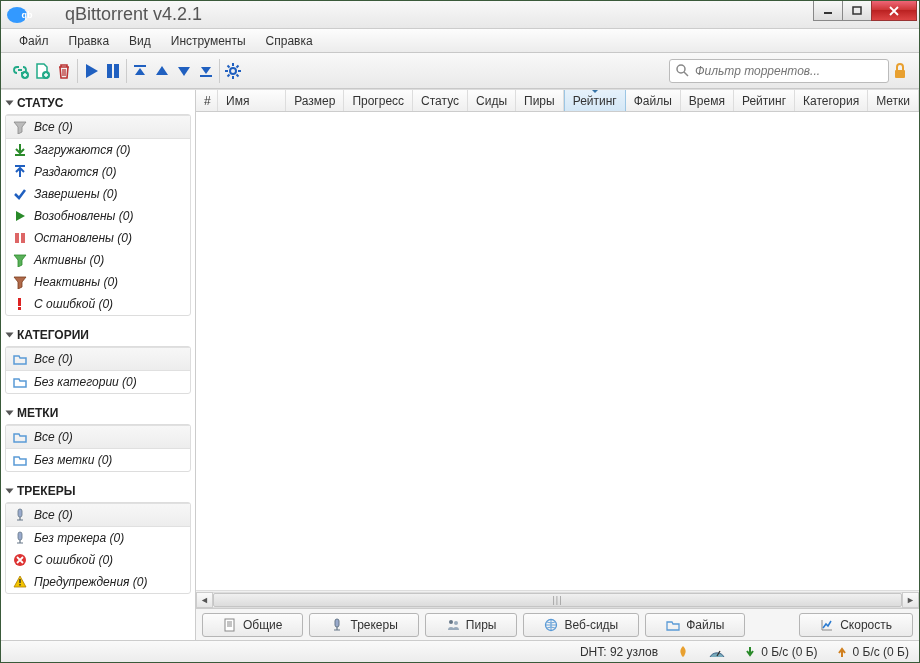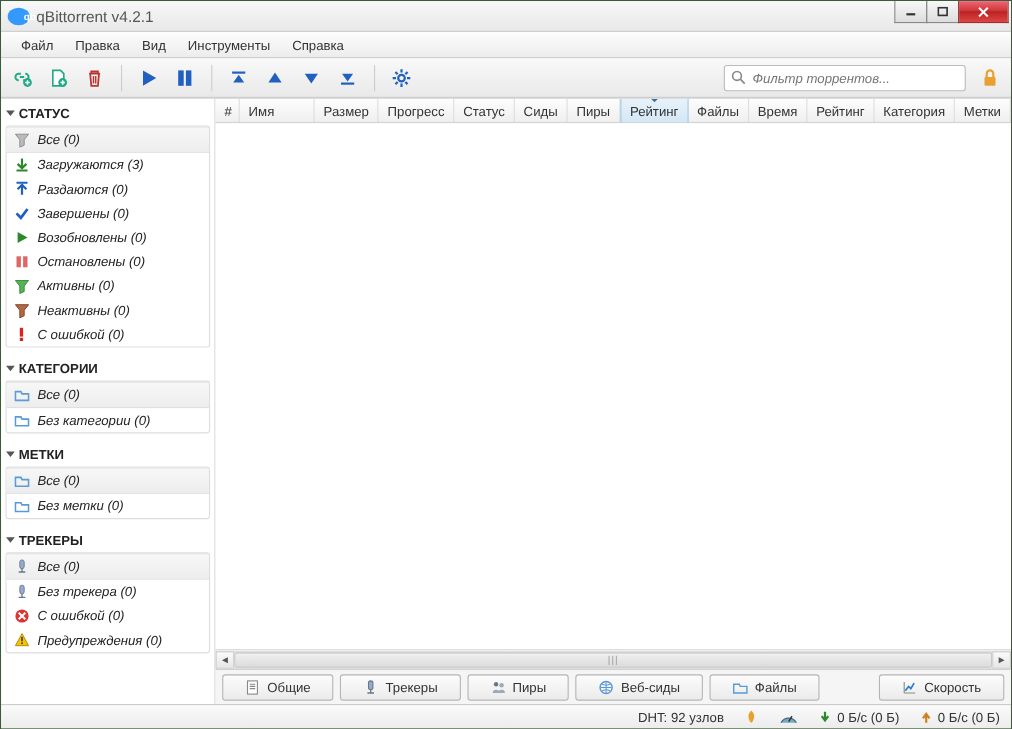--- a/index.html
+++ b/index.html
@@ -1,28 +1,28 @@
 <!DOCTYPE html>
 <html><head>
 <meta charset="utf-8">
 <style>
 * { box-sizing: border-box; margin: 0; padding: 0; font-family: "Segoe UI", Tahoma, sans-serif; font-size: 12px; }
 body { background: #2a3a2a; width: 920px; height: 663px; overflow: hidden; position: relative; }
 .window { position: absolute; top: 0; left: 0; right: 0; bottom: 0; border: 1px solid #3a5a3a; background: #f0f0f0; display: flex; flex-direction: column; }
 .titlebar { height: 28px; background: linear-gradient(#f8f8f8,#e8e8e8); display: flex; align-items: center; padding-left: 6px; border-bottom: 1px solid #ccc; position: relative; }
 .titlebar .app-icon { width: 16px; height: 16px; border-radius: 50%; background: #3399ff; display: flex; align-items: center; justify-content: center; color: #fff; font-size: 9px; font-weight: bold; margin-right: 6px; padding-left: 20px; }
-.titlebar .title { color: #555; font-size: 14px; }
+.titlebar .title { color: #555; font-size: 18px; margin-left: 32px; }
 .win-controls { position: absolute; right: 2px; top: 0; display: flex; }
 .win-btn { width: 30px; height: 20px; border: 1px solid #888; border-top: none; background: linear-gradient(#f0f0f0,#d8d8d8); margin-left: -1px; display: flex; align-items: center; justify-content: center; font-size: 11px; color: #333; }
 .win-btn.close { width: 46px; background: linear-gradient(#e67,#c33 49%,#b22 50%,#d44); color: #fff; border-color: #933; border-top-right-radius: 0; }
 .win-btn.min, .win-btn.max { background: linear-gradient(#f8f8f8,#ddd); }
 .win-btn.min { border-top-left-radius: 0; }
 .menubar { height: 24px; background: linear-gradient(#fdfdfd,#ececec); border-bottom: 1px solid #c8c8c8; display: flex; align-items: center; padding-left: 8px; gap: 0; }
 .menubar .menu-item { padding: 3px 10px; color: #333; cursor: default; }
-.toolbar { height: 36px; background: linear-gradient(#f9f9f9,#e9e9e9); border-bottom: 1px solid #c8c8c8; display: flex; align-items: center; padding: 0 8px; gap: 11px; }
+.toolbar { height: 36px; background: linear-gradient(#f9f9f9,#e9e9e9); border-bottom: 1px solid #c8c8c8; display: flex; align-items: center; padding: 0 8px; gap: 0; }
 .tool-btn { width: 22px; height: 22px; display: flex; align-items: center; justify-content: center; cursor: pointer; }
 .tool-sep { width: 1px; height: 24px; background: #ccc; margin: 0 2px; }
 .toolbar-spacer { flex: 1; }
 .filter-box { width: 220px; height: 24px; border: 1px solid #bbb; background: #fff; border-radius: 3px; display: flex; align-items: center; padding: 0 6px; gap: 6px; }
 .filter-box input { border: none; outline: none; flex: 1; font-style: italic; color: #999; }
 .lock-btn { width: 22px; height: 22px; display: flex; align-items: center; justify-content: center; }
 .body-area { flex: 1; display: flex; overflow: hidden; border-top: 1px solid #ddd; }
 .sidebar { width: 195px; background: #fff; border-right: 1px solid #ccc; overflow-y: auto; padding: 2px 0 8px 0; }
 .side-section-header { display: flex; align-items: center; gap: 5px; padding: 4px 6px; font-weight: bold; color: #222; text-transform: uppercase; }
 .side-section-header .caret { width: 0; height: 0; border-left: 5px solid #555; border-top: 4px solid transparent; border-bottom: 4px solid transparent; transform: rotate(90deg); }
@@ -181,21 +181,21 @@
             </span>
           <span>Все (0)</span>
         </div>
         <div class="side-item">
           <span class="ic">
               <svg width="14" height="14">
                 <path d="M7 1 v8 M3 6 l4 4 l4 -4" stroke="#2a8a2a" stroke-width="2" fill="none"></path>
                 <path d="M2 12 h10" stroke="#2a8a2a" stroke-width="2"></path>
               </svg>
             </span>
-          <span>Загружаются (3)</span>
+          <span>Загружаются (0)</span>
         </div>
         <div class="side-item">
           <span class="ic">
               <svg width="14" height="14">
                 <path d="M7 12 v-8 M3 7 l4 -4 l4 4" stroke="#2060c0" stroke-width="2" fill="none"></path>
                 <path d="M2 1 h10" stroke="#2060c0" stroke-width="2"></path>
               </svg>
             </span>
           <span>Раздаются (0)</span>
         </div>

